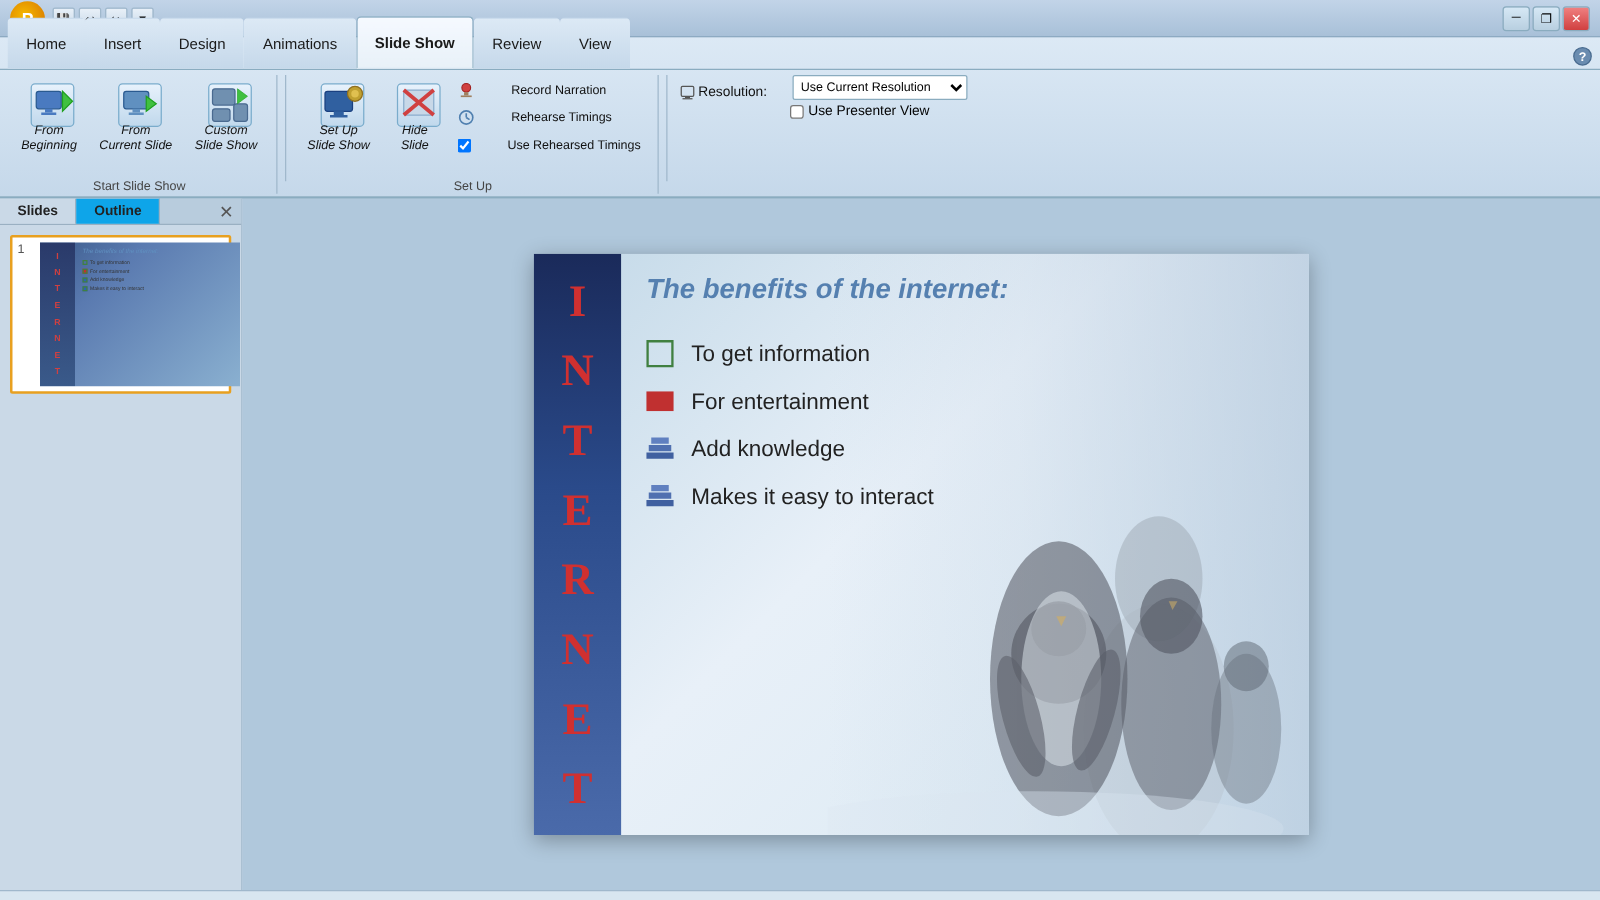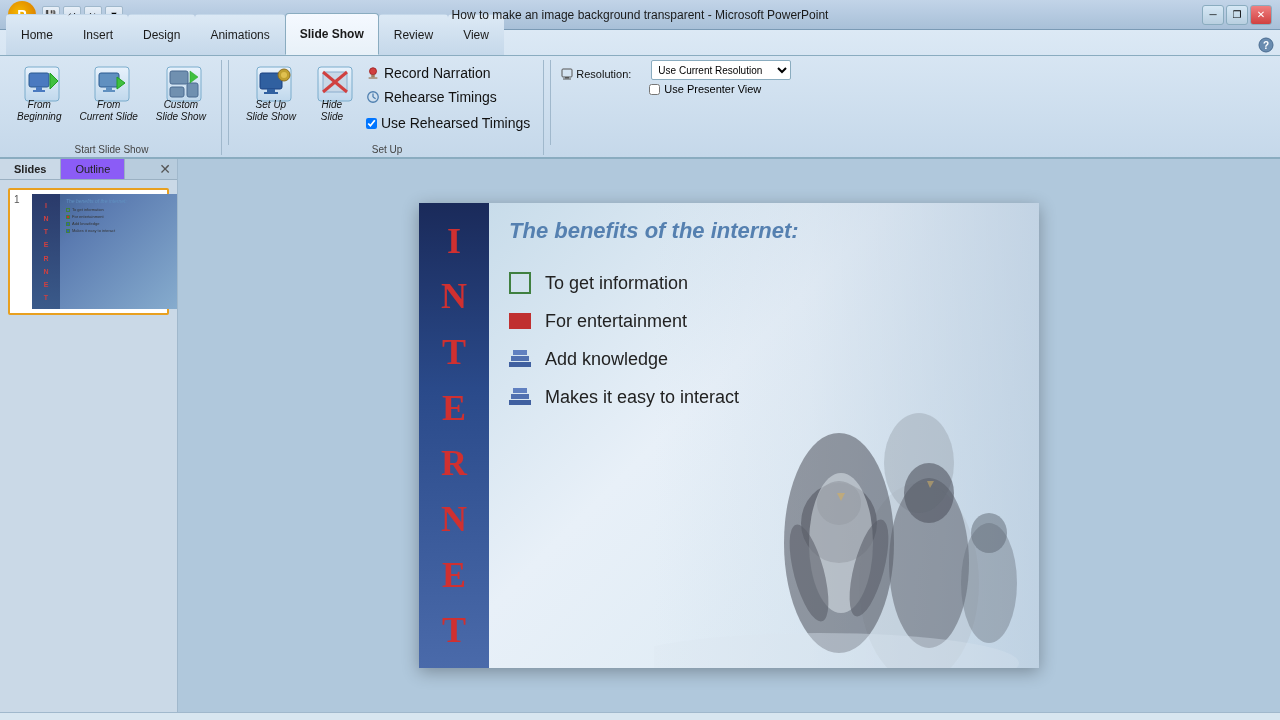--- a/index.html
+++ b/index.html
@@ -81,21 +81,21 @@
       padding: 4px 6px; cursor: pointer; border-radius: 3px; min-width: 50px;
       background: transparent; border: 1px solid transparent; font-style: italic;
     }
     .ribbon-btn .icon { width: 32px; height: 32px; margin-bottom: 2px; }
     .ribbon-btn .label { font-size: 10px; text-align: center; color: #111; line-height: 1.2; }
 
     .ribbon-btn-small {
       display: flex; align-items: center; gap: 4px; padding: 2px 4px;
       cursor: pointer; border-radius: 2px; border: 1px solid transparent;
     }
-    .ribbon-btn-small .label { font-size: 14px; color: #111; }
+    .ribbon-btn-small .label { font-size: 10px; color: #111; margin-left: 25px; }
     .ribbon-btn-small .icon-s { width: 14px; height: 14px; }
 
     .setup-group { min-width: 250px; }
     .setup-left { display: flex; gap: 4px; align-items: flex-start; }
     .setup-right { display: flex; flex-direction: column; gap: 2px; padding-top: 2px; justify-content: flex-start; }
 
     .monitors-group { min-width: 300px; }
     .monitors-content { display: flex; flex-direction: column; gap: 3px; width: 100%; }
     .monitor-row { display: flex; align-items: flex-end; gap: 20px; }
     .monitor-row label { font-size: 11px; color: #111; white-space: nowrap; display: flex; align-items: center; gap: 3px; }
@@ -107,34 +107,34 @@
     .monitor-row-check { display: flex; align-items: center; gap: 4px; font-size: 11px; justify-content: center; }
 
     
     #main {
       display: flex;
       height: calc(720px - 30px - 112px - 25px);
     }
 
     
     #sidebar {
-      width: 178px;
+      width: 194px;
       background: #cad9e7;
       border-right: 1px solid #a0b8cc;
       display: flex;
       flex-direction: column;
     }
     #sidebar-tabs {
       display: flex;
       background: #b8ccdd;
       border-bottom: 1px solid #9ab0c2;
     }
     .sidebar-tab {
       padding: 4px 14px; font-size: 11px; cursor: pointer;
-      border-right: 1px solid #9ab0c2; background: #8b5cf6; color: #222;
+      border-right: 1px solid #9ab0c2; background: #0ea5e9; color: #222; font-weight: bold;
     }
     .sidebar-tab.active { background: #cad9e7; font-weight: bold; }
     .sidebar-close {
       margin-left: auto; padding: 2px 6px; cursor: pointer; font-size: 14px; color: #555;
       display: flex; align-items: center;
     }
     #slide-list { padding: 8px; overflow-y: auto; flex: 1; }
     .slide-item {
       display: flex; gap: 6px; align-items: flex-start; padding: 4px;
       border: 2px solid #e8a020; background: white; border-radius: 2px;
@@ -250,21 +250,20 @@
 <div id="titlebar">
   <div class="left">
     <div class="office-logo">P</div>
     <div class="toolbar-icons">
       <div class="tbar-icon">💾</div>
       <div class="tbar-icon">↩</div>
       <div class="tbar-icon">↪</div>
       <div class="tbar-icon">▼</div>
     </div>
   </div>
-  <span class="title">How to make an image background transparent - Microsoft PowerPoint</span>
   <div class="controls">
     <div class="ctrl-btn">─</div>
     <div class="ctrl-btn">❐</div>
     <div class="ctrl-btn close">✕</div>
   </div>
 </div>
 
 <div id="ribbon">
   <div id="tabs">
     <div class="tab">Home</div>

